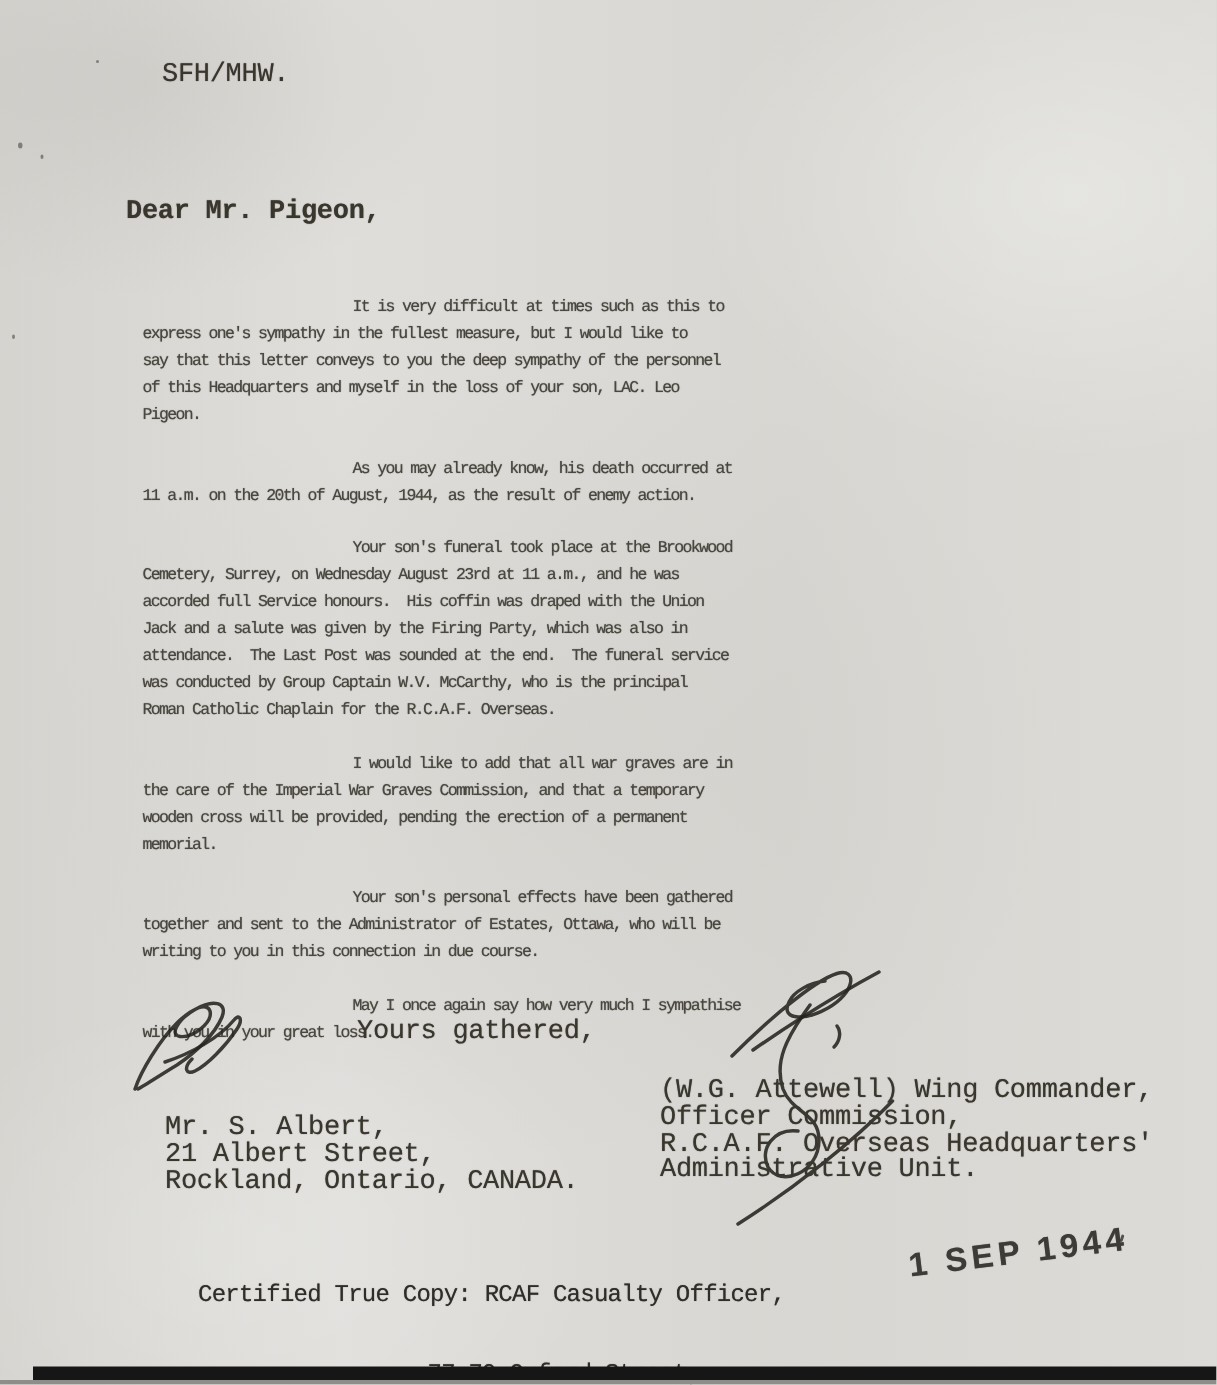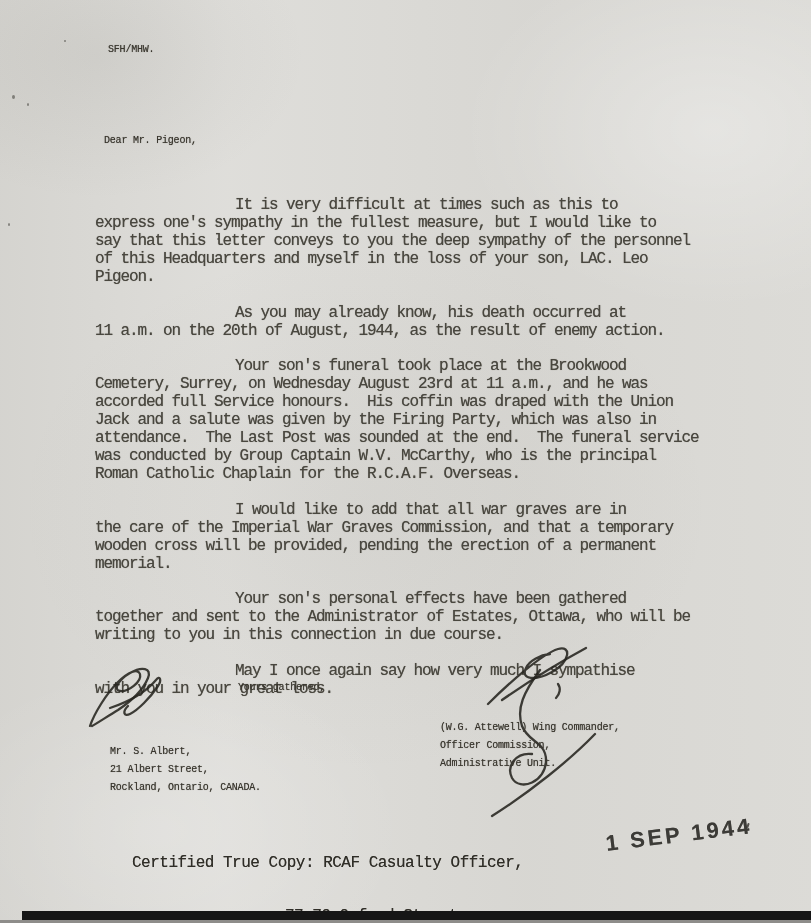--- a/index.html
+++ b/index.html
@@ -14,38 +14,38 @@
       radial-gradient(ellipse 420px 300px at 88% 14%, rgba(255,255,255,0.30), transparent 60%),
       radial-gradient(ellipse 500px 380px at 45% 55%, rgba(110,108,100,0.06), transparent 70%),
       radial-gradient(ellipse 380px 260px at 20% 90%, rgba(255,255,255,0.18), transparent 65%),
       linear-gradient(90deg, rgba(140,138,130,0.08), rgba(255,255,255,0.10) 28%, rgba(150,148,140,0.05) 65%, rgba(230,230,225,0.08));
   }
 
   
   .body-text {
     position:absolute; left:95px; top:160px; width:600px;
     font-family:"Liberation Mono","DejaVu Sans Mono",monospace;
-    font-size:16px; letter-spacing:-1.1px; line-height:18px;
+    font-size:11px; letter-spacing:-1.1px; line-height:18px;
     color:#49473f; white-space:pre;
     text-shadow:0 0 0.7px rgba(73,71,63,0.75);
   }
   .para { margin-bottom:17.6px; }
   .para:last-child { margin-bottom:0; }
   .line.first { padding-left:140px; }
 
   
   .pica {
     font-family:"Liberation Mono","DejaVu Sans Mono",monospace;
-    font-size:10px; letter-spacing:-0.2px; line-height:18px;
+    font-size:18px; letter-spacing:-0.2px; line-height:18px;
     color:#39362e; white-space:pre;
     text-shadow:0 0 0.7px rgba(57,54,46,0.7);
   }
 
   .ref-line   { position:absolute; left:108px; top:41px; }
-  .salutation { position:absolute; left:104px; top:132px; }
+  .salutation { position:absolute; left:84px; top:132px;font-weight:bold; }
   .closing    { position:absolute; left:238px; top:679px; }
 
   .sig-block  { position:absolute; left:440px; top:719px; width:296px; line-height:17.8px; }
   .address    { position:absolute; left:110px; top:743px; line-height:18.2px; }
 
   .certification {
     position:absolute; left:132px; top:820px;
     font-family:"Liberation Mono","DejaVu Sans Mono",monospace;
     font-size:16px; letter-spacing:-0.5px; line-height:17.5px;
     color:#2f2d27; white-space:pre;
@@ -98,21 +98,21 @@
   </svg>
 
   <svg class="sig-svg sig-right" width="160" height="180" viewBox="0 0 160 180" xmlns="http://www.w3.org/2000/svg">
     <path d="M30,62 C52,40 84,12 100,7 C114,3 112,20 94,30 C78,39 62,38 68,26 C71,19 82,13 92,12"></path>
     <path d="M44,58 C70,40 102,20 128,6"></path>
     <path d="M100,42 C103,46 102,52 98,56"></path>
     <path d="M82,28 C66,50 58,66 64,84 C70,100 88,100 88,118 C88,140 62,150 54,136 C48,124 58,110 74,112"></path>
     <path d="M137,92 C112,118 72,150 34,174"></path>
   </svg>
 
-  <div class="sig-block pica"><div class="line">(W.G. Attewell) Wing Commander,</div><div class="line">Officer Commission,</div><div class="line">Administrative Unit.</div></div>
+  <div class="sig-block pica"><div class="line">(W.G. Attewell) Wing Commander,</div><div class="line">Officer Commission,</div><div class="line">R.C.A.F. Overseas Headquarters'</div><div class="line">Administrative Unit.</div></div>
 
   <div class="address pica"><div class="line">Mr. S. Albert,</div><div class="line">21 Albert Street,</div><div class="line">Rockland, Ontario, CANADA.</div></div>
 
   <div class="certification">
     <div>Certified True Copy: RCAF Casualty Officer,</div>
     <div class="cont">77-79 Oxford Street,</div>
     
   </div>
 
   <div class="date-stamp">1 SEP 1944</div>

